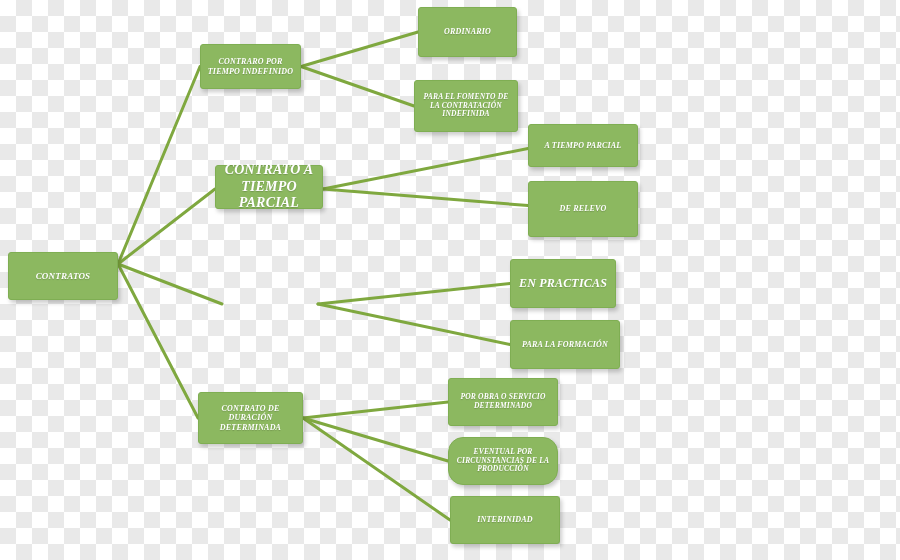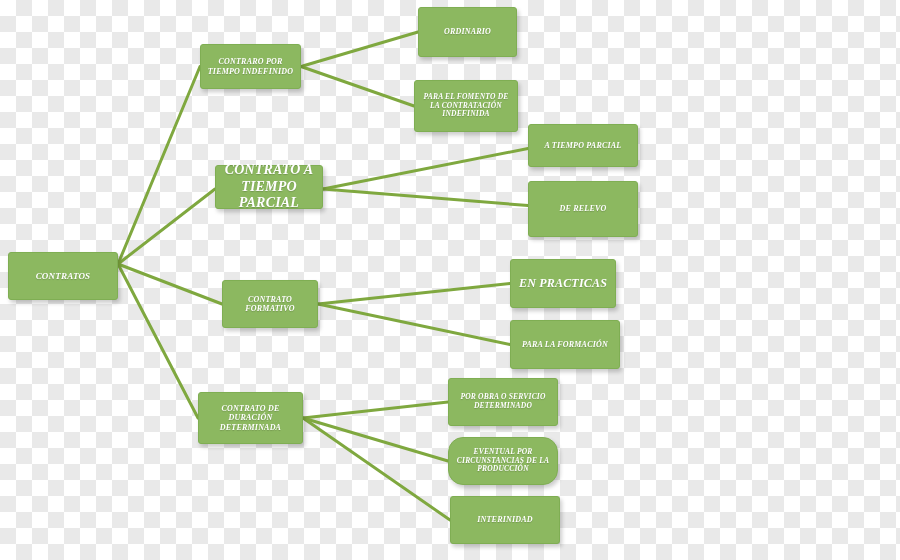--- a/index.html
+++ b/index.html
@@ -79,24 +79,20 @@
       <span>CONTRATOS</span>
     </div>
     <div class="node" style="left: 200px; top: 44px; width: 101px; height: 45px; font-size: 8px; background: rgb(140, 184, 96); border-color: rgb(127, 174, 83); color: rgb(255, 255, 255);">
       <span>CONTRARO POR
 TIEMPO INDEFINIDO</span>
     </div>
     <div class="node" style="left: 215px; top: 165px; width: 108px; height: 44px; font-size: 14px; background: rgb(140, 184, 96); border-color: rgb(127, 174, 83); color: rgb(255, 255, 255);">
       <span>CONTRATO A TIEMPO
 PARCIAL</span>
     </div>
-    <div class="node" style="left: 222px; top: 280px; width: 96px; height: 48px; font-size: 8px; background: rgb(140, 184, 96); border-color: rgb(127, 174, 83); color: rgb(255, 255, 255);">
-      <span>CONTRATO
-FORMATIVO</span>
-    </div>
     <div class="node" style="left: 198px; top: 392px; width: 105px; height: 52px; font-size: 8px; background: rgb(140, 184, 96); border-color: rgb(127, 174, 83); color: rgb(255, 255, 255);">
       <span>CONTRATO DE
 DURACIÓN
 DETERMINADA</span>
     </div>
     <div class="node" style="left: 418px; top: 7px; width: 99px; height: 50px; font-size: 8px; background: rgb(140, 184, 96); border-color: rgb(127, 174, 83); color: rgb(255, 255, 255);">
       <span>ORDINARIO</span>
     </div>
     <div class="node" style="left: 414px; top: 80px; width: 104px; height: 52px; font-size: 7.5px; background: rgb(140, 184, 96); border-color: rgb(127, 174, 83); color: rgb(255, 255, 255);">
       <span>PARA EL FOMENTO DE

